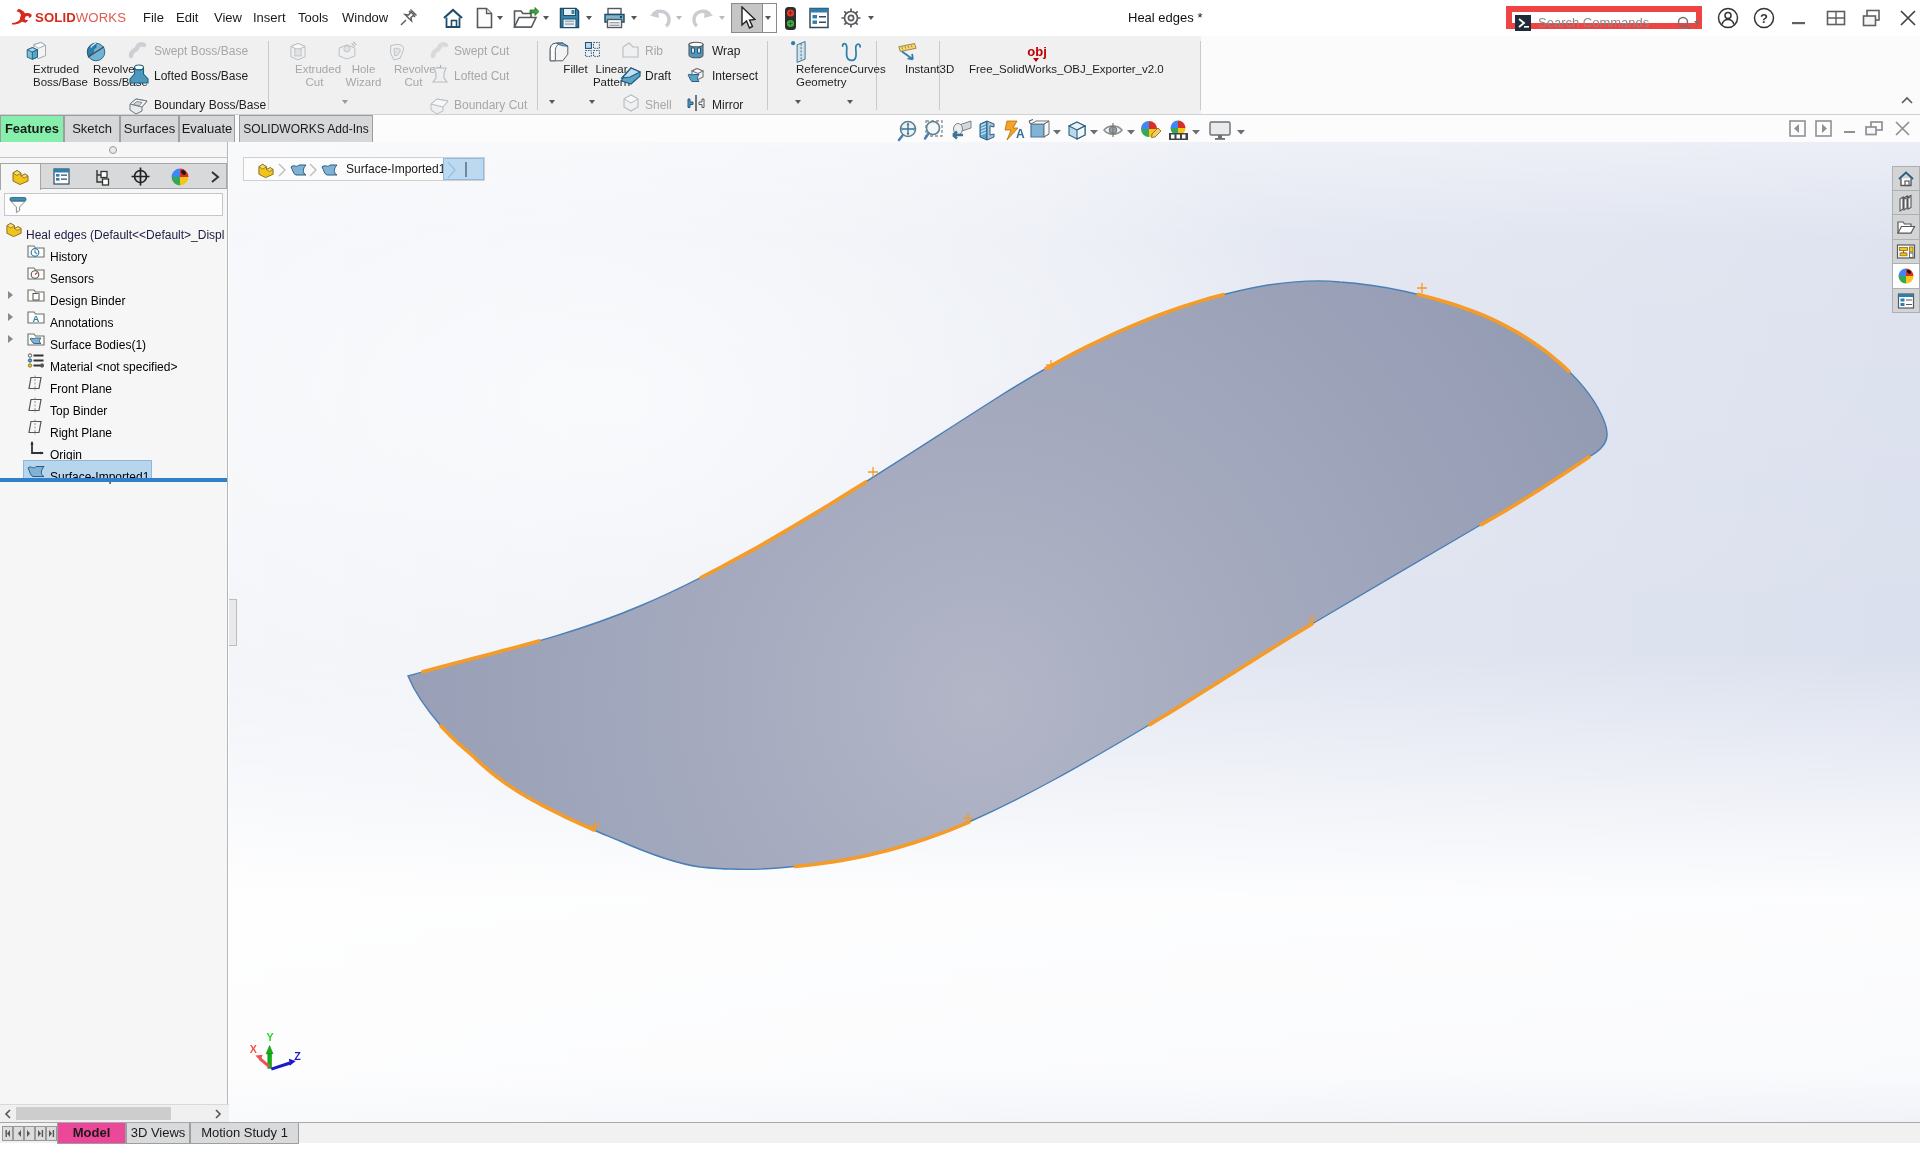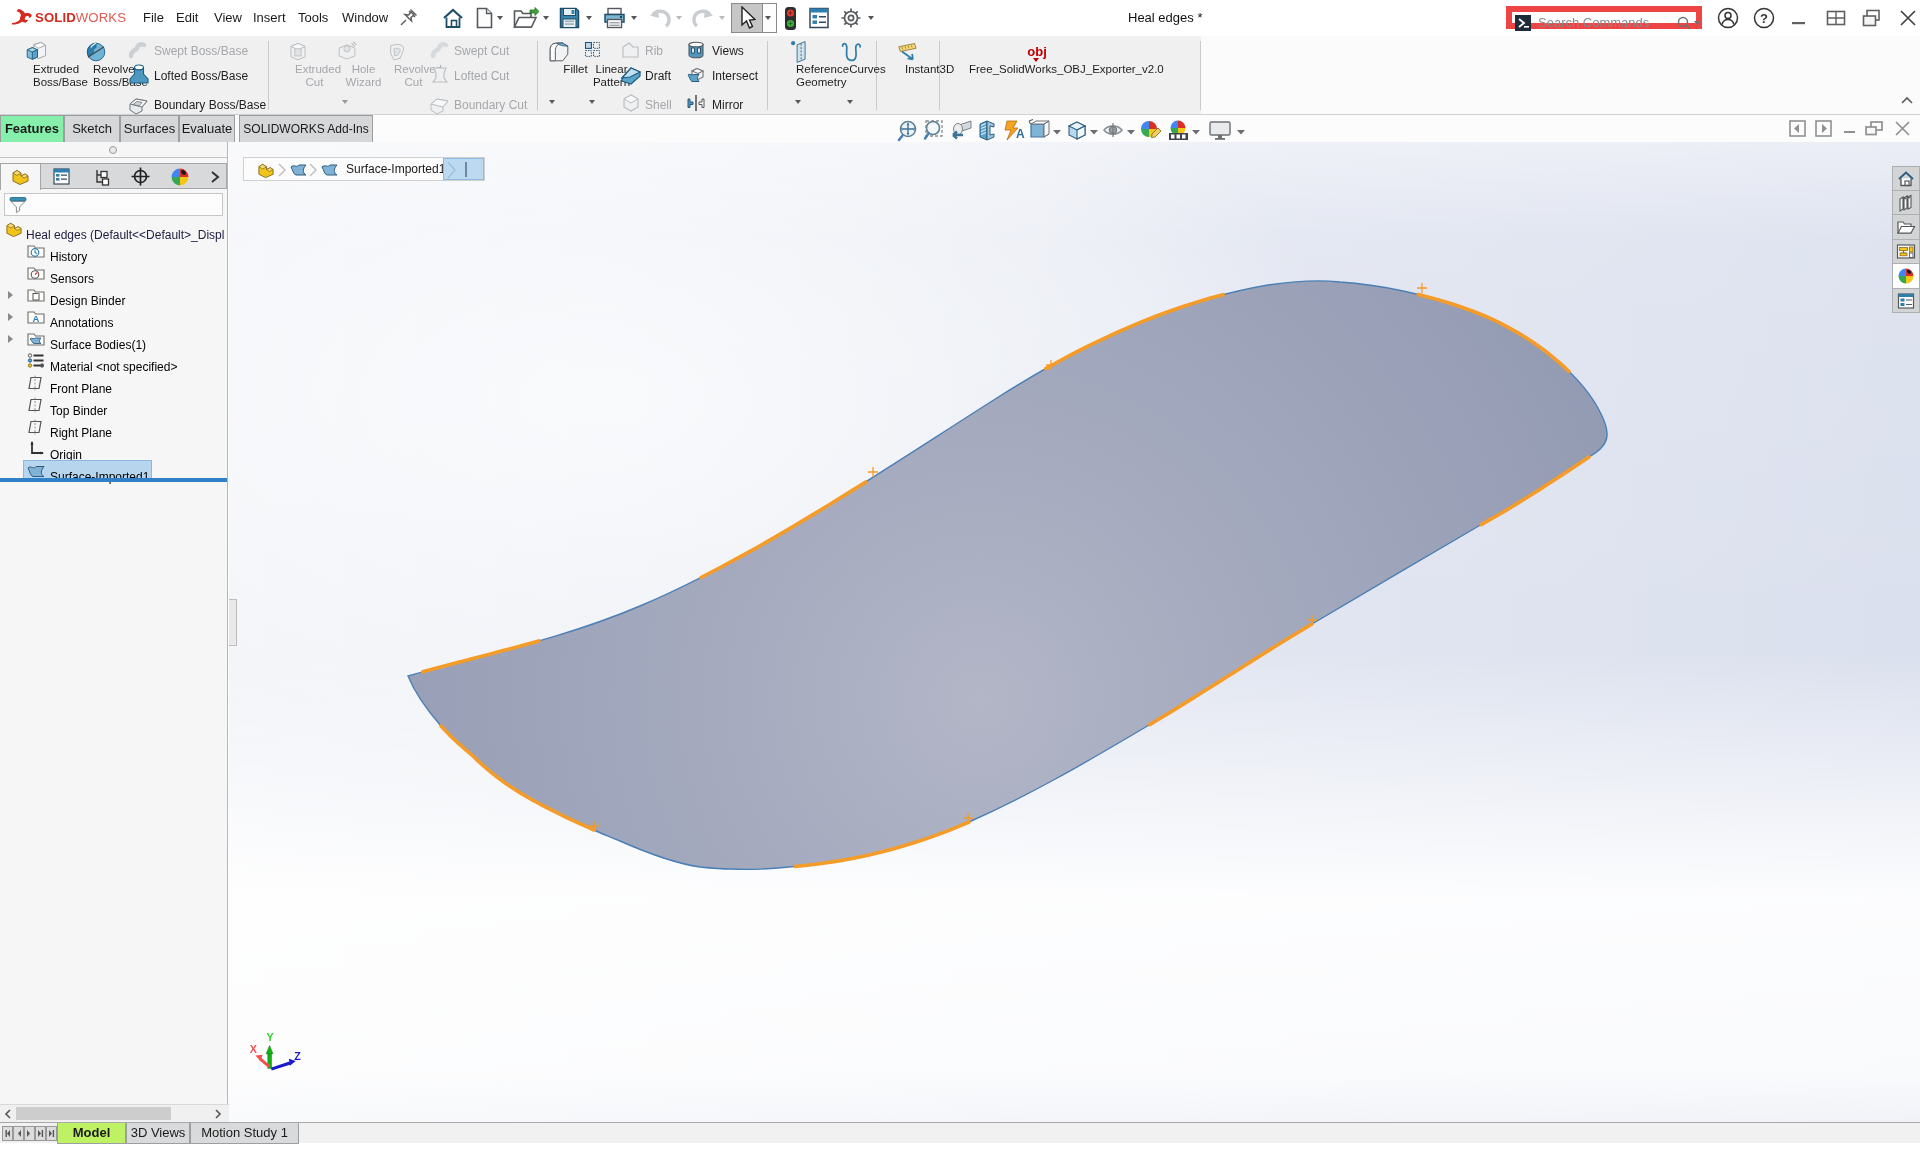--- a/index.html
+++ b/index.html
@@ -45,21 +45,21 @@
 
 
 #taskpane { position:absolute; left:1892px; top:166px; width:28px; height:147px; }
 .tpcell { position:absolute; left:0; width:28px; height:24.5px; background:#d3d4d5; border:1px solid #aeafb1; border-top:none; }
 .tpcell.first { border-top:1px solid #aeafb1; }
 .tpcell.active { background:#ffffff; }
 
 
 #modeltabs { position:absolute; left:0; top:1122px; width:1920px; height:21px; background:#f1f1f1; border-top:1px solid #a8a9ab; }
 .mtab { position:absolute; top:0; height:21px; background:#d9dadb; border:1px solid #9d9ea0; border-top:none; font-size:13px; color:#1a1a1a; text-align:center; line-height:20px; }
-.mtab.active { background:#bef264; font-weight:bold; }
+.mtab.active { background:#ec4899; font-weight:bold; }
 #statusbar { position:absolute; left:0; top:1143px; width:1920px; height:17px; background:#f0f0f1; font-size:12px; color:#333; }
 </style>
 </head>
 <body>
 <div id="app">
 
   <div id="titlebar">
     <div id="swtitle" style="left:1128px;width:120px;text-align:left">Heal edges *</div>
     <svg class="abs" style="left:10px;top:6px" width="130" height="24" viewBox="0 0 130 24">
       <g fill="#d52b1e">
@@ -313,21 +313,21 @@
       <path d="M3,6 L10,2 L17,6 L17,14 L10,18 L3,14 Z" fill="#eef0f1" stroke="#b9bcbf" stroke-width="1.1"></path>
       <path d="M3,6 L10,2 L17,6 L10,10 Z" fill="#f7f8f9" stroke="#b9bcbf" stroke-width="1"></path>
     </svg>
     <div class="rowlabel dis" style="left:645px;top:63px">Shell</div>
 
     <svg class="abs" style="left:686px;top:5px" width="20" height="18" viewBox="0 0 20 18">
       <path d="M3,3.5 L17,3.5 L17,14 C17,15.6 14,16.8 10,16.8 C6,16.8 3,15.6 3,14 Z" fill="#4e97bf" stroke="#55595d" stroke-width="1.1"></path>
       <ellipse cx="10" cy="3.5" rx="7" ry="2.3" fill="#fdfdfd" stroke="#55595d" stroke-width="1.1"></ellipse>
       <path d="M5.5,7 L8.5,7 L8.5,12 L5.5,12 Z M11.5,7 L14.5,7 L14.5,12 L11.5,12 Z" fill="#d9ecf5" stroke="#15394f" stroke-width="0.8"></path>
     </svg>
-    <div class="rowlabel" style="left:712px;top:9px">Views</div>
+    <div class="rowlabel" style="left:712px;top:9px">Wrap</div>
     <svg class="abs" style="left:686px;top:29px" width="20" height="20" viewBox="0 0 20 20">
       <path d="M6,6 L11,3.5 L17,6 L17,12 L12,14.5 L6,12 Z" fill="#f4f6f7" stroke="#6e7378" stroke-width="1.1"></path>
       <path d="M6,6 L11,3.5 L17,6 L12,8.5 Z" fill="#fdfdfd" stroke="#6e7378" stroke-width="1.1"></path>
       <path d="M2,10 C4,8 6,11 8,9.5 L13,9.5 C11,12 11,14.5 13,16.5 L6,16.5 C4,15.5 4,12.5 2,10 Z" fill="#5ba3c9" stroke="#2c5d80" stroke-width="1"></path>
     </svg>
     <div class="rowlabel" style="left:712px;top:34px">Intersect</div>
     <svg class="abs" style="left:686px;top:57px" width="20" height="20" viewBox="0 0 20 20">
       <path d="M10,2 L10,18" stroke="#333" stroke-width="1.3"></path>
       <path d="M2,6 L4,6 L4,9 L7,9 L7,11.5 L4,11.5 L4,14.5 L2,14.5 Z" fill="#4e97bf" stroke="#2c5d80" stroke-width="1"></path>
       <path d="M18,6 L16,6 L16,9 L13,9 L13,11.5 L16,11.5 L16,14.5 L18,14.5 Z" fill="#fdfdfd" stroke="#55595d" stroke-width="1"></path>

